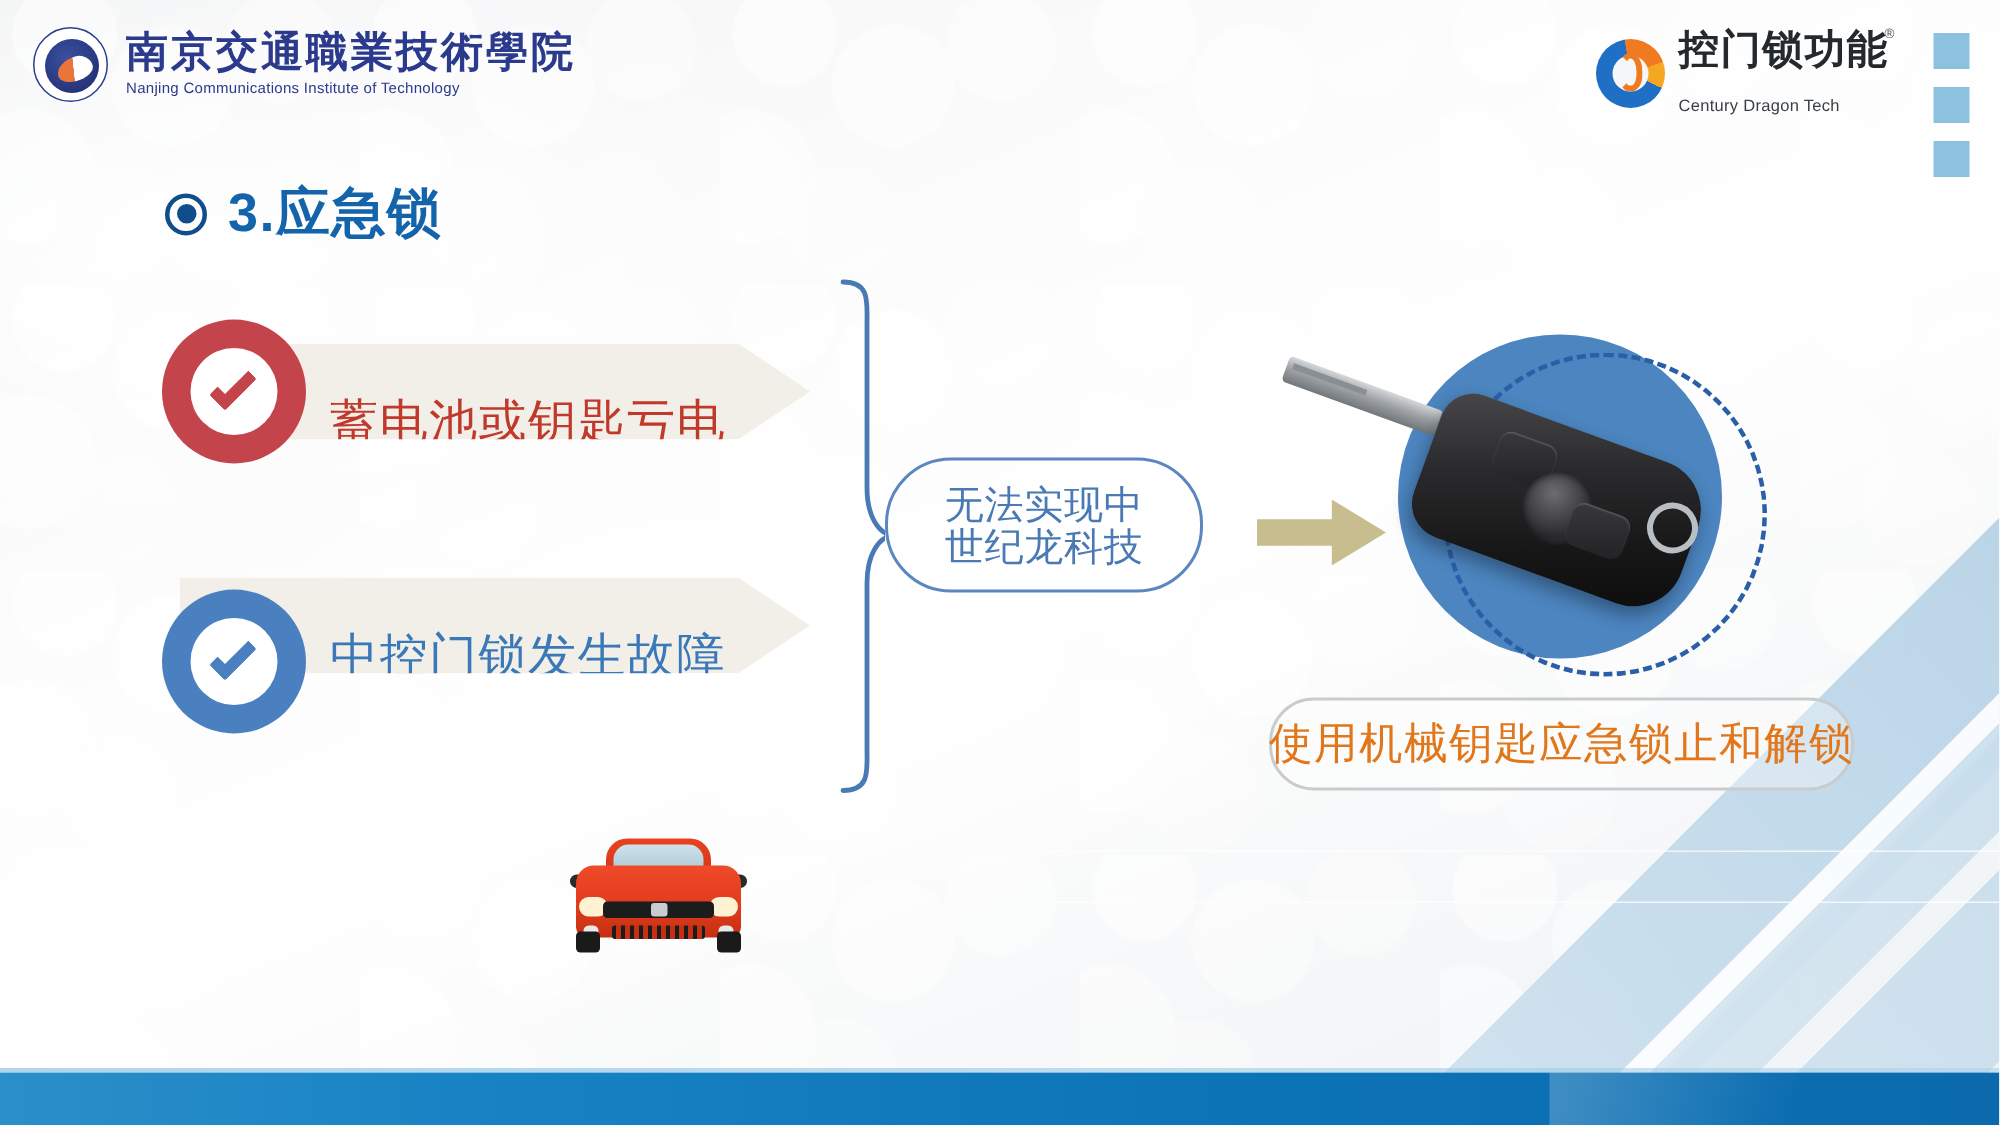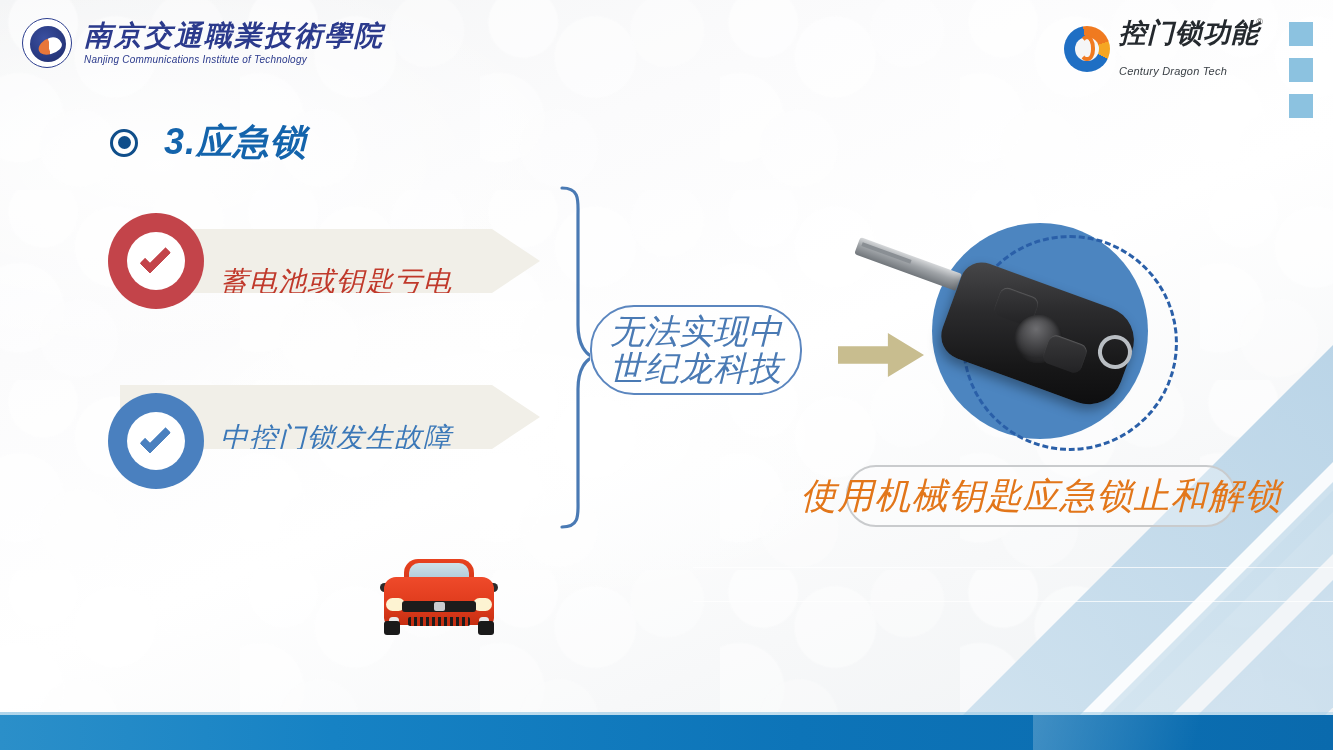--- a/index.html
+++ b/index.html
@@ -7,21 +7,20 @@
     width:1333px;height:750px;overflow:hidden;
     font-family:"Liberation Sans","DejaVu Sans",sans-serif;
     background:#ffffff;
   }
   .slide{
     position:relative;width:1333px;height:750px;overflow:hidden;
     background:
       radial-gradient(ellipse 55% 45% at 12% 22%, rgba(255,255,255,.95) 0%, rgba(255,255,255,0) 60%),
       radial-gradient(ellipse 50% 40% at 38% 58%, rgba(255,255,255,.9) 0%, rgba(255,255,255,0) 62%),
       linear-gradient(158deg,#f3f4f5 0%,#fbfbfc 28%,#ffffff 52%,#f7f8f9 74%,#eef1f3 100%);
-    font-style: italic;
   }
   
   .texture{
     position:absolute;inset:0;
     background-image:
       radial-gradient(circle at 18% 12%, rgba(255,255,255,.85) 0 34px, rgba(255,255,255,0) 36px),
       radial-gradient(circle at 48% 30%, rgba(255,255,255,.7) 0 40px, rgba(255,255,255,0) 42px),
       radial-gradient(circle at 78% 16%, rgba(255,255,255,.6) 0 36px, rgba(255,255,255,0) 38px),
       radial-gradient(circle at 8% 62%, rgba(255,255,255,.7) 0 44px, rgba(255,255,255,0) 46px),
       radial-gradient(circle at 33% 78%, rgba(255,255,255,.55) 0 38px, rgba(255,255,255,0) 40px);
@@ -77,51 +76,51 @@
   .cd-logo .gmark{position:absolute;left:15px;top:9px;width:16px;height:26px;
     border:4px solid #f07a20;border-radius:50% 50% 45% 45%;border-left-color:transparent;box-sizing:border-box;z-index:2;}
   .cd-reg{position:absolute;right:-4px;top:-2px;font-size:9px;color:#555;}
   .cd-name{display:flex;flex-direction:column;line-height:1;position:relative;}
   .cd-cn{font-family:"Liberation Serif","DejaVu Serif",serif;font-weight:bold;font-size:27px;color:#24292e;letter-spacing:1px;white-space:nowrap;}
   .cd-en{font-size:11px;color:#3a4046;margin-top:19px;letter-spacing:.2px;white-space:nowrap;}
   .sq-stack{position:absolute;right:20px;top:22px;display:flex;flex-direction:column;gap:12px;}
   .sq{width:24px;height:24px;background:#8cc2e0;}
 
   
-  .title-row{position:absolute;left:110px;top:118px;display:flex;align-items:center;gap:26px;}
+  .title-row{position:absolute;left:110px;top:118px;display:flex;align-items:center;gap:14px;}
   .bullet{width:28px;height:28px;border-radius:50%;border:3px solid #0f4e8a;box-sizing:border-box;
     display:flex;align-items:center;justify-content:center;}
   .bullet i{display:block;width:13px;height:13px;border-radius:50%;background:#0f4e8a;}
   .title-txt{font-family:"Liberation Sans","DejaVu Sans",sans-serif;font-weight:bold;
     font-size:36px;color:#1464ac;letter-spacing:1px;}
 
   
   .banner{position:absolute;height:64px;width:420px;
     background:#f1efe8;
     clip-path:polygon(0 0, calc(100% - 48px) 0, 100% 50%, calc(100% - 48px) 100%, 0 100%);
     display:flex;align-items:center;}
-  .banner .label{margin-left:100px;font-size:28px;letter-spacing:1px;white-space:nowrap;margin-top:41px;}
+  .banner .label{margin-left:100px;font-size:32px;letter-spacing:1px;white-space:nowrap;margin-top:41px;}
   .banner1{left:120px;top:229px;}
   .banner1 .label{color:#c0392b;}
   .banner2{left:120px;top:385px;}
   .banner2 .label{color:#3b78b8;}
 
   .chip{position:absolute;width:96px;height:96px;border-radius:50%;display:flex;align-items:center;justify-content:center;}
   .chip .hole{width:58px;height:58px;border-radius:50%;background:#ffffff;display:flex;align-items:center;justify-content:center;}
   .chip .tick{width:30px;height:15px;border-left:8px solid currentColor;border-bottom:8px solid currentColor;
     transform:rotate(-45deg) translate(2px,-3px);box-sizing:border-box;border-radius:2px;}
   .chip1{left:108px;top:213px;background:#c3444a;color:#c3444a;}
   .chip2{left:108px;top:393px;background:#4a80bf;color:#4a80bf;}
 
   
   .brace{position:absolute;left:520px;top:185px;width:70px;height:345px;}
   .bubble{position:absolute;left:590px;top:305px;width:208px;height:86px;
     border:2px solid #5b86bf;border-radius:44px;background:rgba(255,255,255,.25);
     display:flex;align-items:center;justify-content:center;}
-  .bubble span{font-size:34px;color:#4a7ab4;line-height:1.08;text-align:right;letter-spacing:.5px;}
+  .bubble span{font-size:26px;color:#4a7ab4;line-height:1.08;text-align:right;letter-spacing:.5px;}
 
   
   .tanarrow{position:absolute;left:838px;top:333px;width:86px;height:44px;background:#c8bd8f;
     clip-path:polygon(0 30%, 58% 30%, 58% 0, 100% 50%, 58% 100%, 58% 70%, 0 70%);}
 
   
   .keywrap{position:absolute;left:920px;top:215px;width:260px;height:250px;}
   .bluecircle{position:absolute;left:12px;top:8px;width:216px;height:216px;border-radius:50%;background:#4c85c0;}
   .dashcircle{position:absolute;left:42px;top:20px;width:216px;height:216px;border-radius:50%;
     border:3px dashed #2a5fa8;box-sizing:border-box;}
@@ -139,21 +138,21 @@
     background:linear-gradient(180deg,#d6d8da 0%,#9fa3a7 45%,#71767b 100%);
     transform:rotate(20deg);border-radius:3px 2px 2px 3px;}
   .keyblade:before{content:"";position:absolute;left:4px;top:4px;width:52px;height:4px;background:#8a8f94;}
   .keyring{position:absolute;left:178px;top:120px;width:34px;height:34px;border-radius:50%;
     border:4px solid #b9bec3;box-sizing:border-box;transform:rotate(20deg);}
 
   
   .pill{position:absolute;left:846px;top:465px;width:386px;height:58px;border-radius:30px;
     border:2px solid #c9cbcd;background:rgba(255,255,255,.35);
     display:flex;align-items:center;justify-content:center;}
-  .pill span{font-size:36px;color:#e2761a;letter-spacing:1px;white-space:nowrap;}
+  .pill span{font-size:29px;color:#e2761a;letter-spacing:1px;white-space:nowrap;}
 
   
   .car{position:absolute;left:380px;top:555px;width:118px;height:82px;}
   .car .body{position:absolute;left:4px;top:22px;width:110px;height:48px;border-radius:12px 12px 7px 7px;
     background:linear-gradient(180deg,#ef4a2a 0%,#e03c1d 55%,#c62f12 100%);}
   .car .roof{position:absolute;left:24px;top:4px;width:70px;height:26px;border-radius:14px 14px 3px 3px;
     background:linear-gradient(180deg,#e8421f,#d4371a);}
   .car .wind{position:absolute;left:29px;top:8px;width:60px;height:20px;border-radius:10px 10px 2px 2px;
     background:linear-gradient(180deg,#cfe2ea,#a9c6d4);}
   .car .mirror-l{position:absolute;left:0px;top:28px;width:16px;height:9px;border-radius:5px;background:#2a2a2a;}

